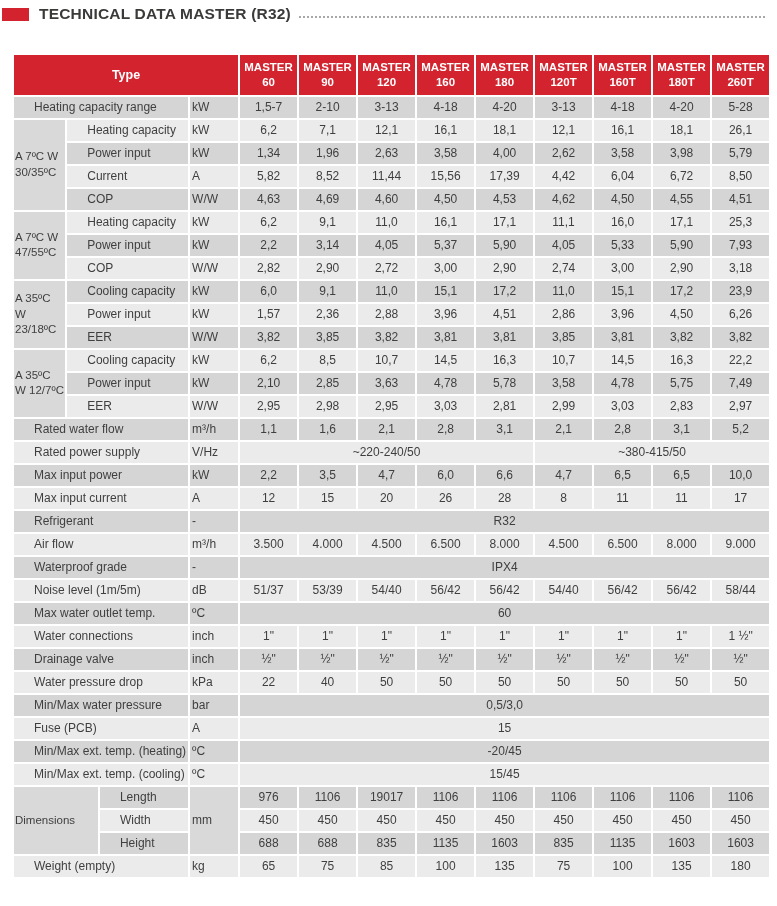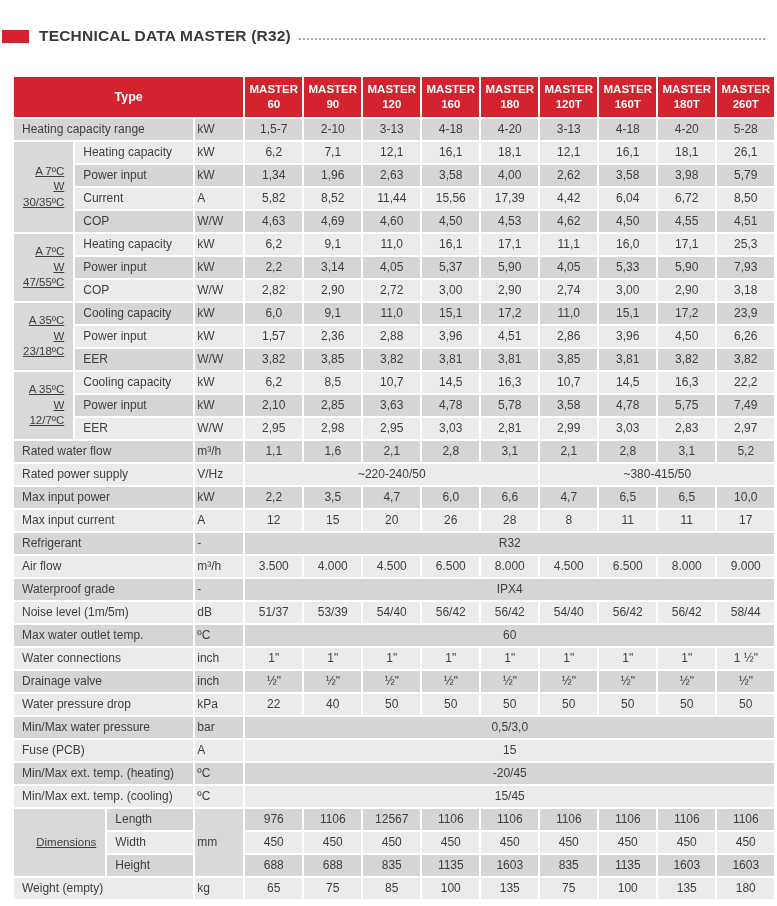--- a/index.html
+++ b/index.html
@@ -4,21 +4,21 @@
 <style>
   html,body{margin:0;padding:0;}
   body{
     width:777px;height:906px;background:#ffffff;
     font-family:"Liberation Sans",sans-serif;
     color:#3f3f3f;overflow:hidden;
   }
   
   .titlebar{
     display:flex;align-items:center;
-    padding:27px 10px 0 2px;
+    padding:5px 10px 0 2px;
   }
   .red-block{width:27px;height:13px;background:#d2232e;flex:0 0 auto;}
   .page-title{
     margin:0 0 0 10px;font-size:15.5px;font-weight:bold;color:#3a3a39;
     letter-spacing:.2px;white-space:nowrap;
   }
   .dot-leader{
     flex:1 1 auto;height:0;margin:6px 2px 0 8px;
     border-bottom:2px dotted #a8a8a8;
   }
@@ -29,28 +29,28 @@
   }
   th{
     background:#d2232e;color:#ffffff;font-size:11.5px;font-weight:bold;
     text-align:center;padding:5px 1px;line-height:1.3;vertical-align:middle;
   }
   th.type-head{font-size:12.5px;}
   td{
     font-size:12px;line-height:1.1;height:19px;vertical-align:middle;
     padding:1px 2px;color:#3f3f3f;
   }
-  td.lbl{text-align:left;padding-left:8px;white-space:nowrap;overflow:hidden;}
+  td.lbl{text-align:left;padding-left:20px;white-space:nowrap;overflow:hidden;}
   td.unit{}
   td.val{text-align:center;}
   tr.dark td{background:#d5d5d5;}
   tr.light td{background:#ebebeb;}
   table td.group{
-    background:#d9d9d9 !important;text-align:right;font-size:11.5px;
-    line-height:1.35;padding:9px;white-space:normal;text-decoration:underline;
+    background:#d9d9d9 !important;text-align:left;font-size:11.5px;
+    line-height:1.35;padding:1px;white-space:normal;
   }
   table td.gunit{background:#d9d9d9 !important;}
 </style>
 </head>
 <body>
 
 <div class="titlebar">
   <div class="red-block"></div>
   <h1 class="page-title">TECHNICAL DATA MASTER (R32)</h1>
   <div class="dot-leader"></div>
@@ -417,21 +417,21 @@
         <td class="lbl" colspan="3">Min/Max ext. temp. (cooling)</td>
         <td class="unit">ºC</td>
         <td class="val" colspan="9">15/45</td>
       </tr>
       <tr class="dark">
         <td class="group" rowspan="3" colspan="2">Dimensions</td>
         <td class="lbl" colspan="1">Length</td>
         <td class="gunit" rowspan="3">mm</td>
         <td class="val">976</td>
         <td class="val">1106</td>
-        <td class="val">12567</td>
+        <td class="val">19017</td>
         <td class="val">1106</td>
         <td class="val">1106</td>
         <td class="val">1106</td>
         <td class="val">1106</td>
         <td class="val">1106</td>
         <td class="val">1106</td>
       </tr>
       <tr class="light">
         <td class="lbl" colspan="1">Width</td>
         <td class="val">450</td>

